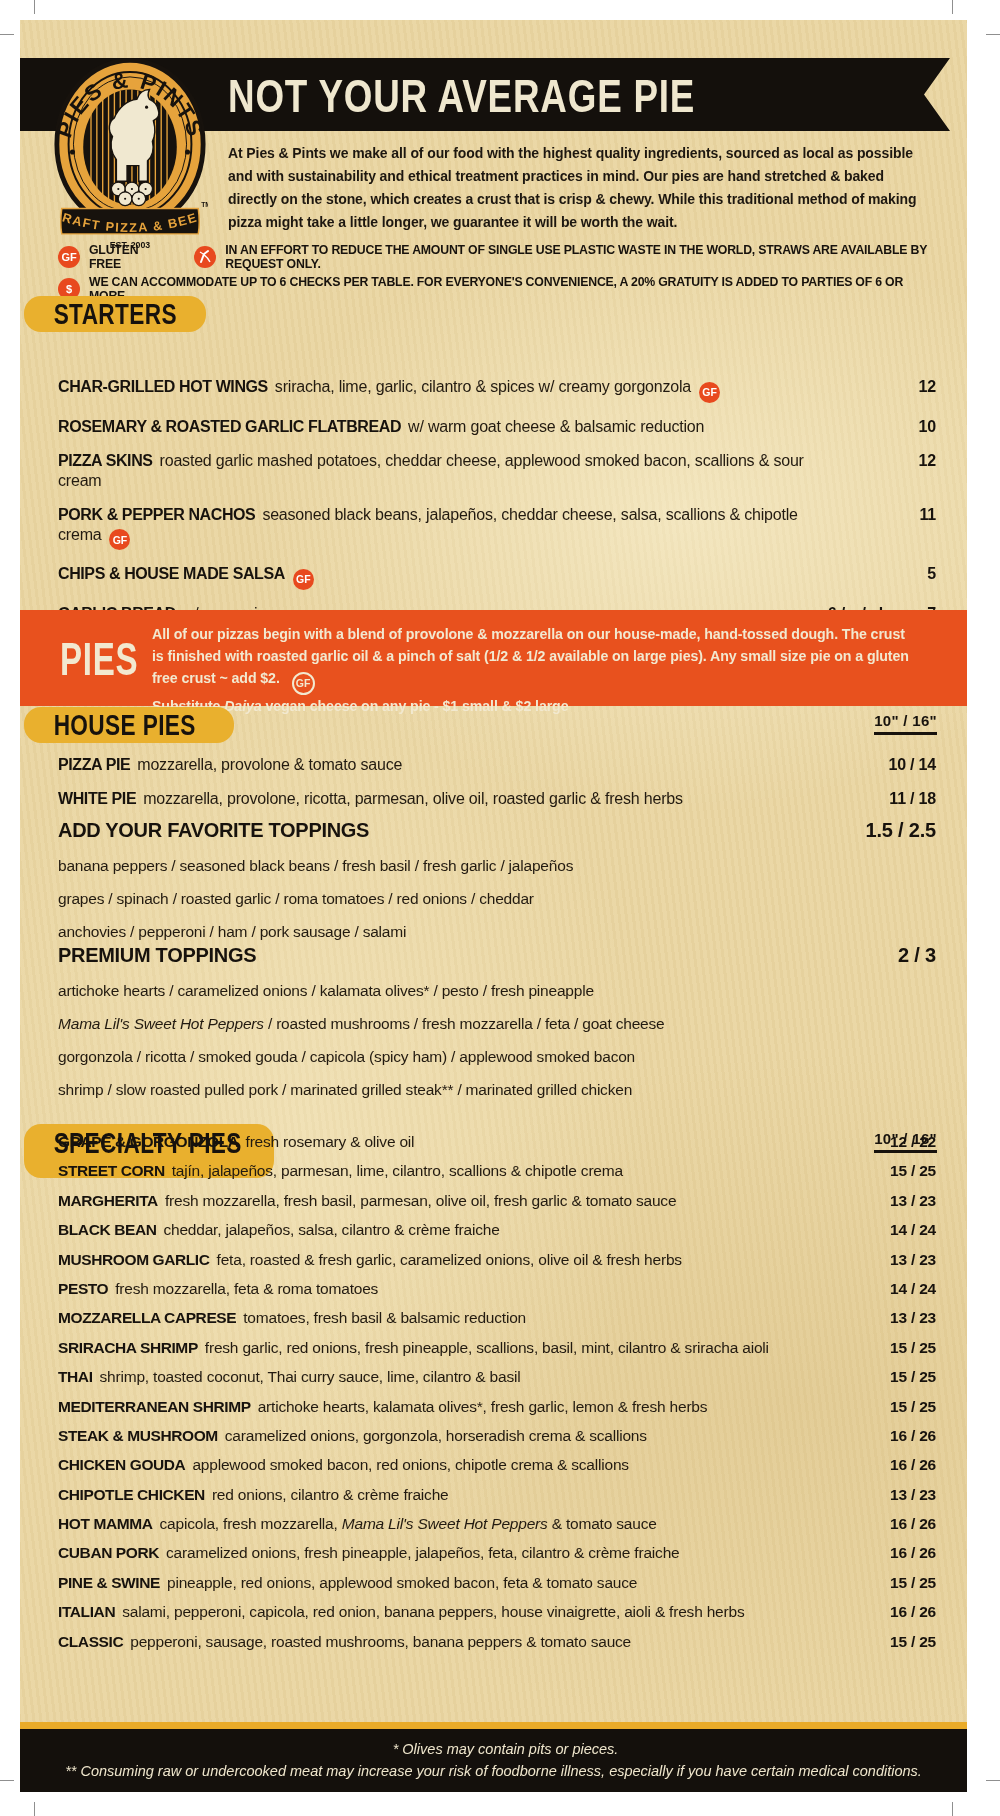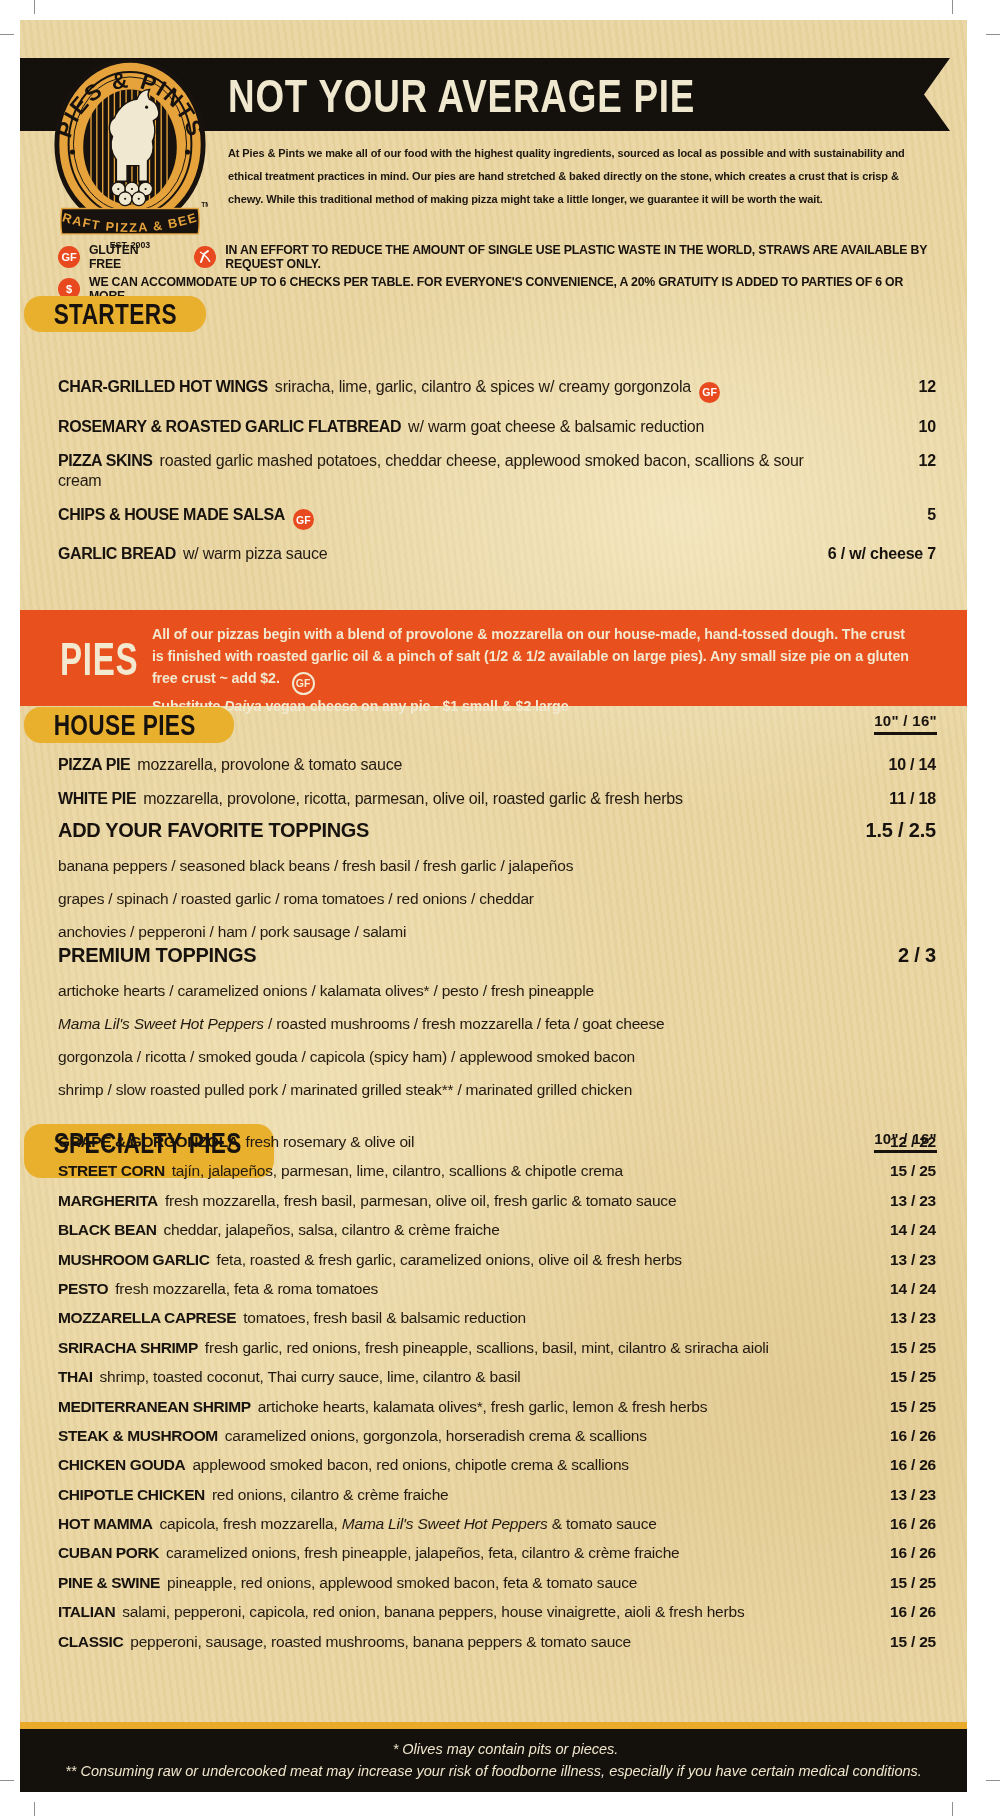--- a/index.html
+++ b/index.html
@@ -16,21 +16,21 @@
            repeating-linear-gradient(83deg, rgba(190,160,95,.07) 0 3px, rgba(255,245,215,.07) 3px 7px),
            #e9d5a2;}
   
   .ribbon{position:absolute;left:0;top:38px;width:930px;height:73px;background:#14100c;
           clip-path:polygon(0 0,100% 0,calc(100% - 26px) 50%,100% 100%,0 100%);}
   .ribbon h1{margin:0;position:absolute;left:208px;top:0;height:73px;line-height:76px;}
   .ribbon h1 span{display:inline-block;transform:scaleX(.8);transform-origin:0 50%;
           white-space:nowrap;font-size:46px;font-weight:700;letter-spacing:1px;color:#efe7ce;}
   .logo{position:absolute;left:32px;top:28px;width:156px;height:206px;z-index:5;}
   .intro{position:absolute;left:208px;top:122px;width:704px;margin:0;
-         font-size:11px;font-weight:600;line-height:23px;letter-spacing:-.1px;color:#1d1710;}
+         font-size:14px;font-weight:600;line-height:23px;letter-spacing:-.1px;color:#1d1710;}
   
   .notices{position:absolute;left:38px;top:225px;width:880px;font-size:12.3px;font-weight:700;
            letter-spacing:-.2px;color:#17120d;}
   .nrow{display:flex;align-items:center;height:23px;}
   .nrow + .nrow{margin-top:9px;}
   .badge{flex:0 0 auto;display:inline-flex;align-items:center;justify-content:center;
          width:22px;height:22px;border-radius:50%;background:#e8491e;color:#fff;
          font-size:11px;font-weight:700;margin-right:9px;}
   .badge.spaced{margin-left:30px;}
   
@@ -170,20 +170,21 @@
       </div>
     </div>
 
     <h2 class="hl" style="top:272px;height:36px;width:182px;line-height:36px;">
       <span class="hl-in">STARTERS</span>
     </h2>
     <div class="items" id="starters-items" style="top:357px;">
         <div class="item"><span class="iname">CHAR-GRILLED HOT WINGS</span><span class="idesc">sriracha, lime, garlic, cilantro &amp; spices w/ creamy gorgonzola</span><span class="gfb">GF</span><span class="price">12</span></div>
         <div class="item"><span class="iname">ROSEMARY &amp; ROASTED GARLIC FLATBREAD</span><span class="idesc">w/ warm goat cheese &amp; balsamic reduction</span><span class="price">10</span></div>
         <div class="item"><span class="iname">PIZZA SKINS</span><span class="idesc">roasted garlic mashed potatoes, cheddar cheese, applewood smoked bacon, scallions &amp; sour cream</span><span class="price">12</span></div>
+        <div class="item"><span class="iname">PORK &amp; PEPPER NACHOS</span><span class="idesc">seasoned black beans, jalapeños, cheddar cheese, salsa, scallions &amp; chipotle crema</span><span class="gfb">GF</span><span class="price">11</span></div>
         <div class="item"><span class="iname">CHIPS &amp; HOUSE MADE SALSA</span><span class="gfb">GF</span><span class="price">5</span></div>
         <div class="item"><span class="iname">GARLIC BREAD</span><span class="idesc">w/ warm pizza sauce</span><span class="price">6 / w/ cheese 7</span></div>
       </div>
 
     <div class="pies-banner">
       <div class="pies-word">PIES</div>
       <div class="pies-text">
         <p id="pies-line1"><span>All of our pizzas begin with a blend of provolone &amp; mozzarella on our house-made, hand-tossed dough. The crust is finished with roasted garlic oil &amp; a pinch of salt (1/2 &amp; 1/2 available on large pies). Any small size pie on a gluten free crust ~ add $2. </span><span class="gfb outline">GF</span></p>
         <p id="pies-line2"><span>Substitute </span><span class="it">Daiya</span><span> vegan cheese on any pie - $1 small &amp; $2 large</span></p>
       </div>

